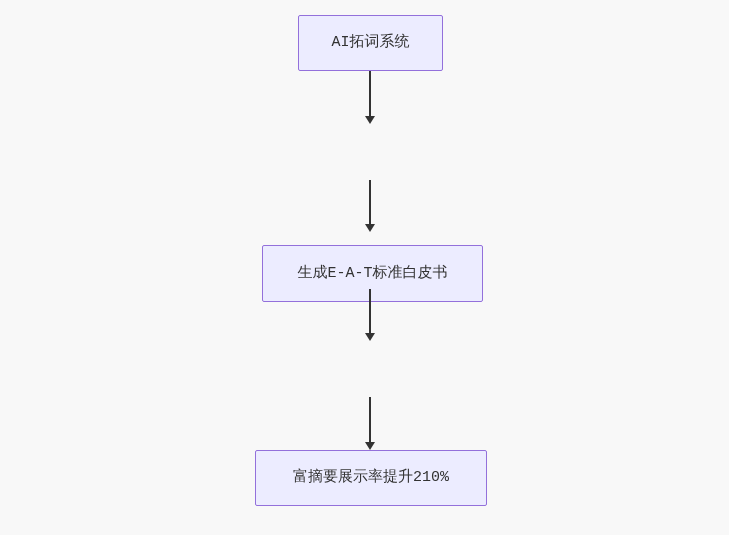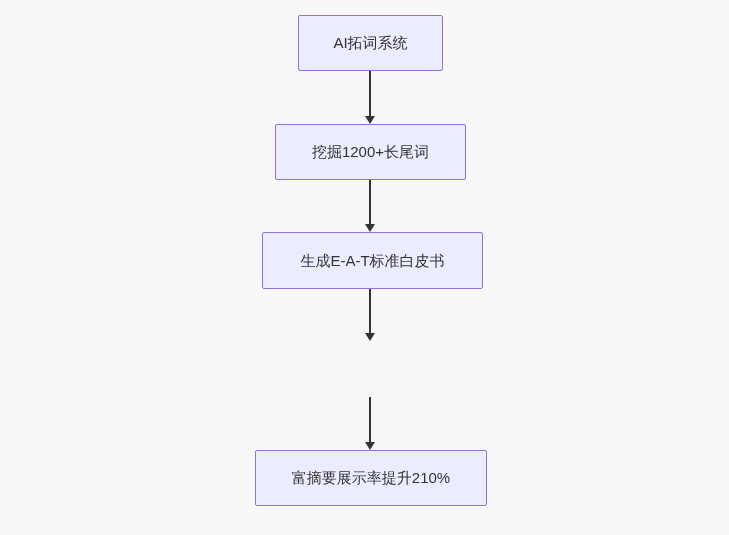--- a/index.html
+++ b/index.html
@@ -21,25 +21,26 @@
     align-items: center;
     justify-content: center;
     background: var(--node-fill, #ECECFF);
     border: 1px solid var(--node-border, #9370DB);
     border-radius: 2px;
     color: var(--text, #333333);
     font-size: 15px;
     line-height: 1.2;
     text-align: center;
     white-space: nowrap;
+    font-family: Liberation Mono, monospace;
   }
   
   .n1 { left: 298px; top: 15px;  width: 145px; height: 56px; }
   .n2 { left: 275px; top: 124px; width: 191px; height: 56px; }
-  .n3 { left: 262px; top: 232px; width: 221px; height: 57px; }
+  .n3 { left: 262px; top: 245px; width: 221px; height: 57px; }
   .n4 { left: 264px; top: 341px; width: 215px; height: 56px; }
   .n5 { left: 255px; top: 450px; width: 232px; height: 56px; text-align: center; }
 
   .edge {
     position: absolute;
     width: 10px;
     left: 365px;
   }
   .edge::before {            
     content: "";
@@ -70,23 +71,20 @@
 <body>
 
 <div class="canvas">
 
   <div class="flow-node n1">
     <span>AI拓词系统</span>
   </div>
 
   <div class="edge e1"></div>
 
-  <div class="flow-node n2">
-    <span>挖掘1200+长尾词</span>
-  </div>
 
   <div class="edge e2"></div>
 
   <div class="flow-node n3">
     <span>生成E-A-T标准白皮书</span>
   </div>
 
   <div class="edge e3"></div>
 
 

